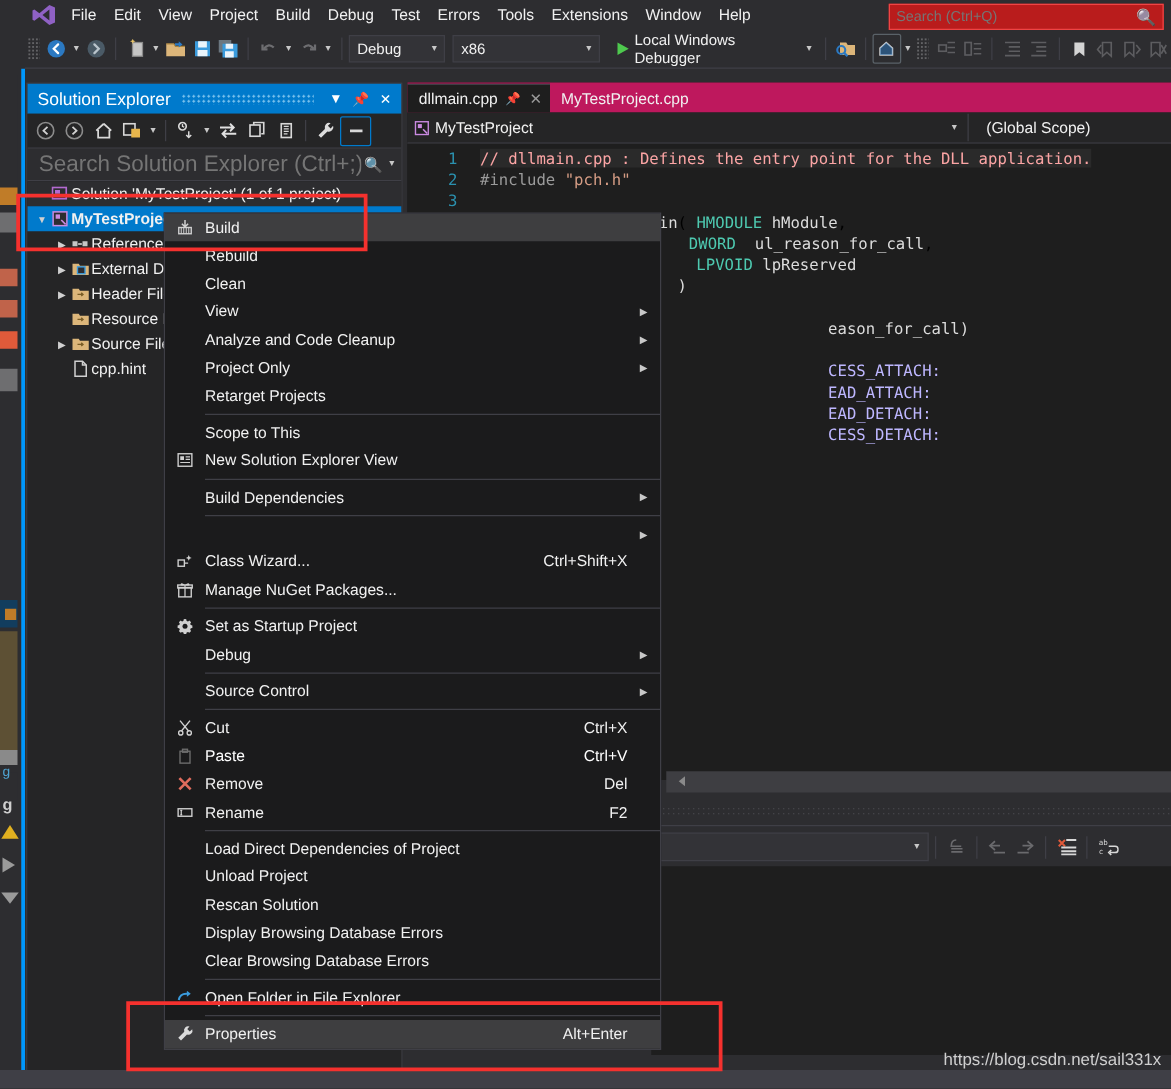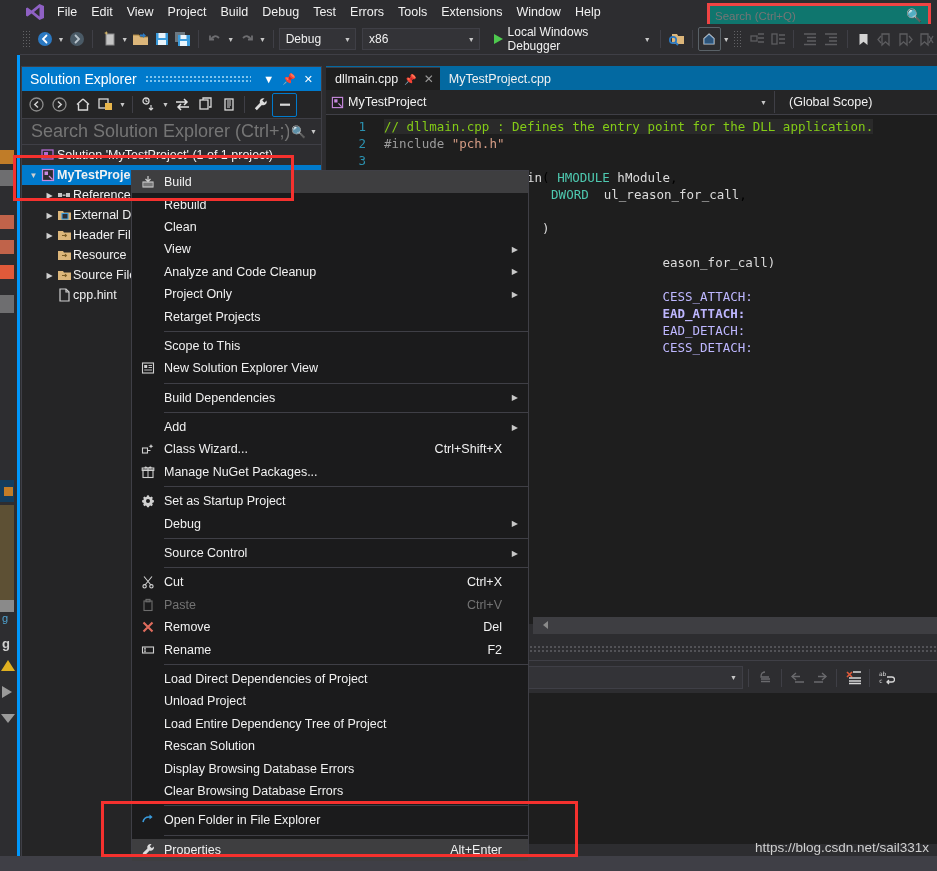--- a/index.html
+++ b/index.html
@@ -20,21 +20,21 @@
   
   .vswin { position:absolute; left:20px; top:0; width:917px; height:871px; background:#2d2d30; }
 
   
   .menubar { position:absolute; left:20px; top:0; width:917px; height:24px; background:#2d2d30;
              display:flex; align-items:center; }
   .vs-logo { width:30px; height:24px; display:flex; align-items:center; justify-content:center; }
   .vs-logo svg { display:block; }
   .menu-item { color:#f1f1f1; font-size:12.5px; padding:4px 7px; white-space:nowrap; cursor:default; }
   .search-box { position:absolute; right:6px; top:3px; width:218px; height:19px;
-                background:#0f766e; border:3px solid #ef4444; display:flex; align-items:center; }
+                background:#b91c1c; border:1px solid #ef4444; display:flex; align-items:center; }
   .search-box input { background:transparent; border:0; outline:0; color:#cfcfcf; font-size:11.5px;
                       font-family:"Liberation Sans",sans-serif; padding-left:5px; width:182px; }
   .search-box .mag { position:absolute; right:5px; top:2px; color:#e6e6e6; font-size:13px; }
 
   
   .toolbar { position:absolute; left:20px; top:24px; width:917px; height:30px; background:#2d2d30;
              border-bottom:1px solid #3f3f46; display:flex; align-items:center; }
   .tb-grip { width:10px; height:18px; margin:0 3px 0 2px;
     background-image: radial-gradient(#6d6d70 0.7px, transparent 0.8px);
     background-size: 3px 3px; opacity:.85; }
@@ -71,52 +71,52 @@
                      font-family:"Liberation Sans",sans-serif; }
   .se-tree { position:relative; background:#252526; height:716px; }
   .tr { height:20px; display:flex; align-items:center; font-size:12.5px; color:#f1f1f1; white-space:nowrap; }
   .tr .arrow { width:11px; text-align:center; color:#d0d0d0; font-size:8px; }
   .tr .ico { width:18px; display:flex; align-items:center; justify-content:center; }
   .tr.sel { background:#007acc; font-weight:bold; }
   .tr.solrow { background:#2d2d30; }
 
   
   .ed { position:absolute; left:326px; top:66px; width:611px; height:557px; background:#1e1e1e; }
-  .ed-tabs { height:24px; background:#0369a1; display:flex; align-items:flex-end; }
+  .ed-tabs { height:24px; background:#be185d; display:flex; align-items:flex-end; }
   .ed-tab { height:22px; display:flex; align-items:center; padding:0 6px 0 9px; font-size:12.5px;
             color:#f1f1f1; }
   .ed-tab.active { background:#1e1e1e; border-top:1px solid #3f3f46; }
   .ed-tab .pin { color:#9a9a9a; font-size:10px; margin-left:6px; }
   .ed-tab .x { color:#9a9a9a; font-size:12px; margin-left:7px; }
   .ed-nav { height:24px; background:#252526; display:flex; align-items:center;
             border-bottom:1px solid #3f3f46; }
   .ed-nav .seg { height:22px; display:flex; align-items:center; position:relative; }
   .ed-nav .seg1 { width:448px; border-right:1px solid #3f3f46; }
   .ed-nav .cv { color:#f1f1f1; font-size:12.5px; }
   .ed-nav .cc { position:absolute; right:7px; color:#c8c8c8; font-size:7px; }
   .code { position:relative; background:#1e1e1e; height:509px; overflow:hidden;
           font-family:"DejaVu Sans Mono","Liberation Mono",monospace; font-size:12.5px; }
   .gutter { position:absolute; left:0; top:0; width:58px; height:100%; background:#1e1e1e; }
   .ln { position:absolute; width:40px; text-align:right; color:#2b91af; font-size:12.5px;
         font-family:"DejaVu Sans Mono",monospace; }
-  .cl { position:absolute; left:58px; white-space:pre; } .ty { color:#4ec9b0; } .cm { color:#84cc16; }
+  .cl { position:absolute; left:58px; white-space:pre; } .ty { color:#4ec9b0; } .cm { color:#fca5a5; }
   .str { color:#d69d85; } .pp { color:#9b9b9b;text-align:center; } .id { color:#dcdcdc; }
   .mac { color:#beb7ff; } .fn { color:#dcdcdc; }
   .cmt-hl { background:#2a2a2a; }
 
   
   .ctx { position:absolute; left:131px; top:170px; width:396px; background:#1b1b1c;
          border:1px solid #3f3f46; z-index:40; }
   .ctx-row { height:22.4px; display:flex; align-items:center; position:relative; color:#f1f1f1;
              font-size:12.5px; }
   .ctx-row .ig { width:32px; display:flex; align-items:center; justify-content:center; }
   .ctx-row .lb { flex:1; }
   .ctx-row .sc { color:#f1f1f1; font-size:12.5px; padding-right:26px; }
   .ctx-row .sub { position:absolute; right:10px; color:#c8c8c8; font-size:8px; }
-  .ctx-row.disabled .lb, .ctx-row.disabled .sc { color:#737373; }
+  .ctx-row.disabled .lb, .ctx-row.disabled .sc { color:#ffffff; }
   .ctx-row.hl { background:#3e3e40; }
   .ctx-sep { height:1px; background:#3f3f46; margin:3px 0 3px 32px; }
 
   
   .find-tb { position:absolute; left:521px; top:660px; width:416px; height:33px; background:#2d2d30;
              border-top:1px solid #3f3f46; display:flex; align-items:center; }
   .find-combo { width:218px; height:21px; background:#333337; border:1px solid #3f3f46;
                 display:flex; align-items:center; position:relative; margin-left:2px; }
   .out-pane { position:absolute; left:521px; top:693px; width:416px; height:151px; background:#1e1e1e; }
   .scroll-h { position:absolute; left:533px; top:617px; width:404px; height:17px; background:#3e3e42; }
@@ -539,24 +539,25 @@
         <div class="ln" style="top:21px;">2</div>
         <div class="ln" style="top:38px;">3</div>
         <div class="ln" style="top:55px;">4</div>
       </div>
 
       <div class="cl cmt-hl" style="top:4px;"><span class="cm">// dllmain.cpp : Defines the entry point for the DLL application.</span></div>
       <div class="cl" style="top:21px;"><span class="pp">#include</span> <span class="str">"pch.h"</span></div>
       <div class="cl" style="top:38px;"></div>
       <div class="cl" style="top:55px;"><span class="ty">BOOL</span> <span class="ty">APIENTRY</span> <span class="fn">DllMain</span>( <span class="ty">HMODULE</span> <span class="id">hModule</span>,</div>
       <div class="cl" style="top:72px;left:52px;"><span class="id">                       </span><span class="ty">DWORD</span>  <span class="id">ul_reason_for_call</span>,</div>
+      <div class="cl" style="top:89px;left:58px;"><span class="id">                       </span><span class="ty">LPVOID</span> <span class="id">lpReserved</span></div>
       <div class="cl" style="top:106px;left:58px;"><span class="id">                     )</span></div>
       <div class="cl" style="top:140px;left:58px;"><span class="id">                                     </span><span class="id">eason_for_call)</span></div>
       <div class="cl" style="top:174px;left:58px;"><span class="id">                                     </span><span class="mac">CESS_ATTACH:</span></div>
-      <div class="cl" style="top:191px;left:58px;font-weight:bold;"><span class="id">                                     </span><span class="mac">EAD_ATTACH:</span></div>
+      <div class="cl" style="top:191px;left:58px;"><span class="id">                                     </span><span class="mac">EAD_ATTACH:</span></div>
       <div class="cl" style="top:208px;left:58px;"><span class="id">                                     </span><span class="mac">EAD_DETACH:</span></div>
       <div class="cl" style="top:225px;left:58px;"><span class="id">                                     </span><span class="mac">CESS_DETACH:</span></div>
     </div>
   </div>
 
   <div class="scroll-h">
     <span class="arr"></span>
   </div>
 
   <div class="dotrow"></div>
@@ -666,21 +667,20 @@
     <div class="ctx-row">
       <span class="ig"></span>
         <span class="lb">Build Dependencies</span>
       <span class="sub">▶</span>
     </div>
 
     <div class="ctx-sep"></div>
 
     <div class="ctx-row">
       <span class="ig"></span>
-        <span class="lb">Add</span>
       <span class="sub">▶</span>
     </div>
     <div class="ctx-row">
       <span class="ig">
         <svg width="14" height="14" viewBox="0 0 14 14">
             <rect x="1.5" y="6" width="5" height="5" fill="none" stroke="#d0d0d0" stroke-width="1.1"></rect>
             <path d="M6.5 8.5h3" stroke="#d0d0d0" stroke-width="1"></path>
             <path d="M10 2 l.7 1.6 1.6 .7 -1.6 .7 -.7 1.6 -.7-1.6 -1.6-.7 1.6-.7z" fill="#d0d0d0"></path>
           </svg>
       </span>
@@ -772,24 +772,20 @@
     <div class="ctx-row">
       <span class="ig"></span>
         <span class="lb">Load Direct Dependencies of Project</span>
     </div>
     <div class="ctx-row">
       <span class="ig"></span>
         <span class="lb">Unload Project</span>
     </div>
     <div class="ctx-row">
       <span class="ig"></span>
-        <span class="lb">Load Entire Dependency Tree of Project</span>
-    </div>
-    <div class="ctx-row">
-      <span class="ig"></span>
         <span class="lb">Rescan Solution</span>
     </div>
     <div class="ctx-row">
       <span class="ig"></span>
         <span class="lb">Display Browsing Database Errors</span>
     </div>
     <div class="ctx-row">
       <span class="ig"></span>
         <span class="lb">Clear Browsing Database Errors</span>
     </div>

